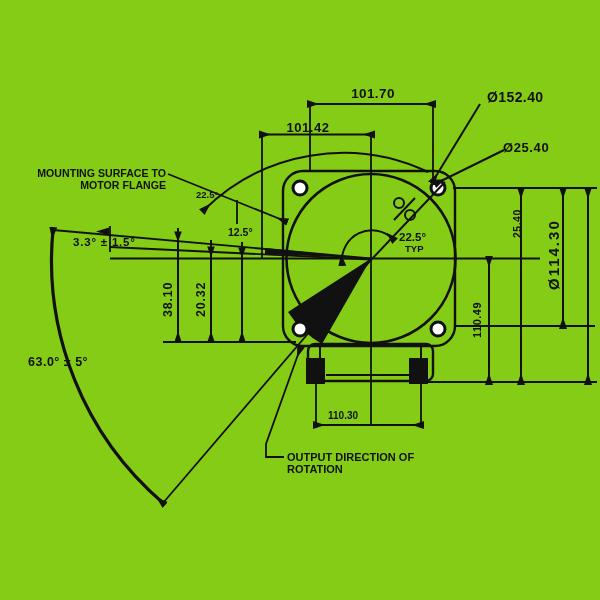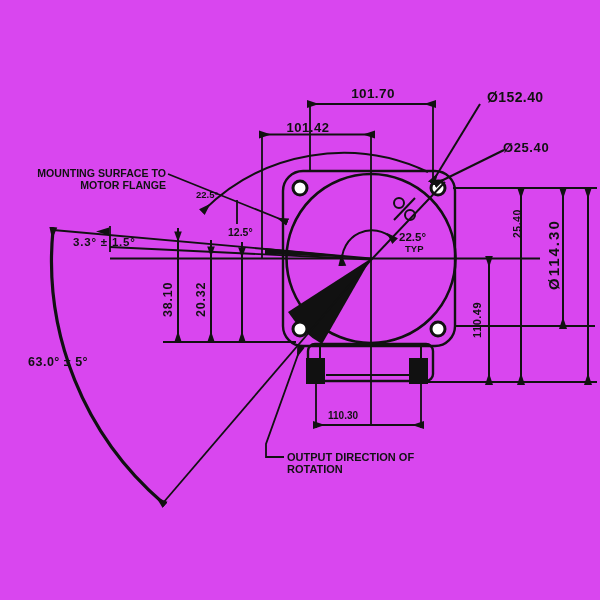--- a/index.html
+++ b/index.html
@@ -1,16 +1,16 @@
 <!DOCTYPE html>
 <html><head>
 <meta charset="utf-8">
 <style>
 html,body{margin:0;padding:0;background:#fff;}
-#page{width:600px;height:600px;position:relative;background:#d946ef;}
+#page{width:600px;height:600px;position:relative;background:#84cc16;}
 svg{position:absolute;top:0;left:0;}
 text{font-family:"Liberation Sans",sans-serif;fill:#111;}
 </style>
 </head>
 <body>
 <div id="page">
 <svg width="600" height="600" viewBox="0 0 600 600">
 <defs>
 <marker id="ah" markerWidth="12" markerHeight="9" refX="9" refY="4.5" orient="auto" markerUnits="userSpaceOnUse">
   <path d="M0,4.5 L12,0.5 L12,8.5 Z" fill="#111"></path>

